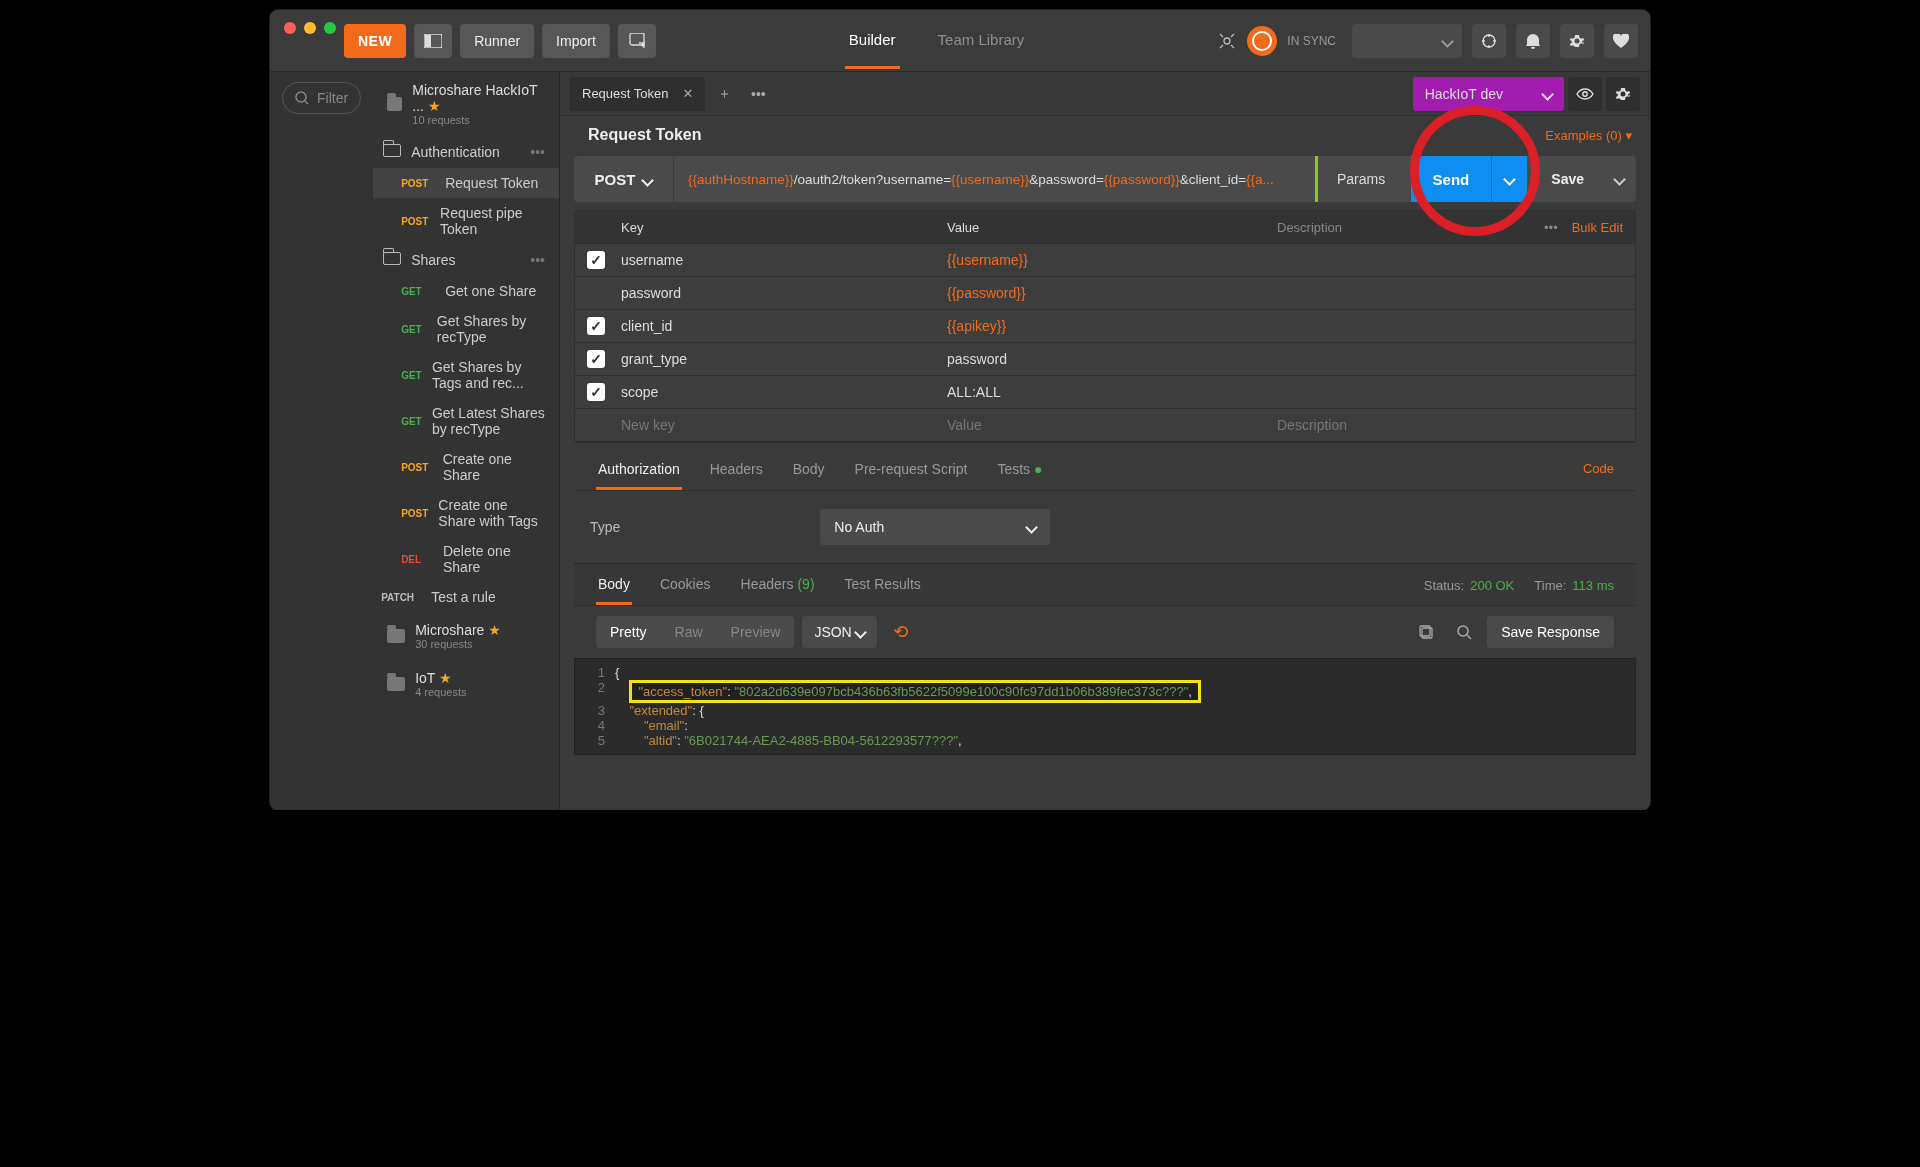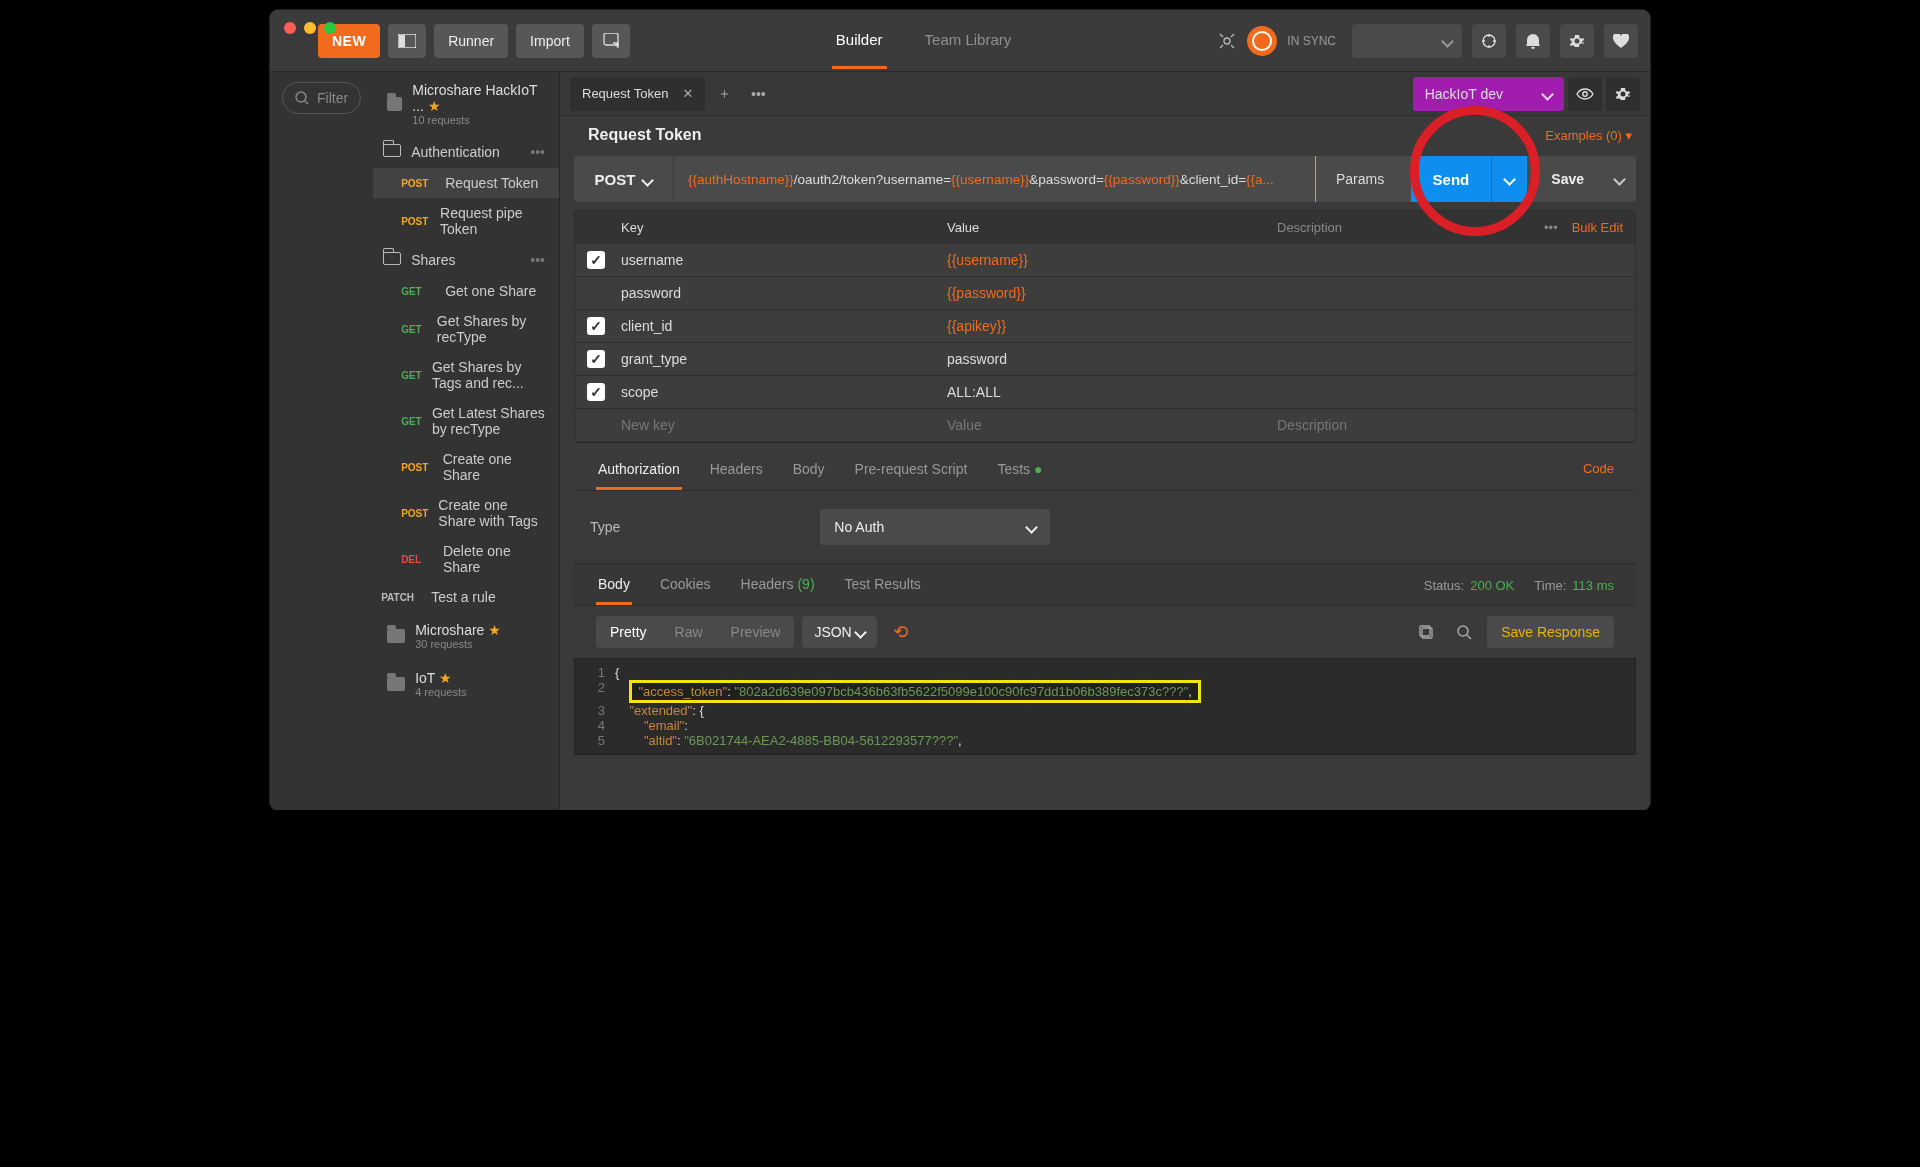--- a/index.html
+++ b/index.html
@@ -4,21 +4,21 @@
 <style>
   * { box-sizing: border-box; margin: 0; padding: 0; font-family: -apple-system, "Helvetica Neue", Arial, sans-serif; }
   body { background:#000; color:#ccc; font-size:14px; }
   .window { width:1380px; height:800px; margin:10px auto 0; background:#363636; border-radius:8px; overflow:hidden; position:relative; box-shadow:0 0 0 1px #222; }
   
   .tl { position:absolute; top:12px; left:14px; display:flex; gap:8px; }
   .tl span { width:12px; height:12px; border-radius:50%; display:block; }
   .tl .r{background:#ff5f57;} .tl .y{background:#febc2e;} .tl .g{background:#28c840;}
   
   .topbar { height:62px; display:flex; align-items:center; padding:0 12px 0 12px; gap:10px; background:#3b3b3b; border-bottom:1px solid #2a2a2a; }
-  .topbar .left { display:flex; gap:8px; align-items:center; margin-left:36px; }
+  .topbar .left { display:flex; gap:8px; align-items:center; margin-left:62px; }
   .btn { background:#575757; color:#eee; border:none; border-radius:4px; height:34px; padding:0 14px; font-size:14px; display:flex; align-items:center; justify-content:center; cursor:pointer; }
   .btn.new { background:#f26b1d; font-weight:700; letter-spacing:.5px; color:#fff; }
   .btn.icon { width:38px; padding:0; }
   .topbar .center { flex:1; display:flex; justify-content:center; gap:34px; }
   .tabTop { color:#8f8f8f; font-size:15px; padding:18px 4px; cursor:pointer; }
   .tabTop.active { color:#fff; border-bottom:3px solid #f26b1d; }
   .topbar .right { display:flex; align-items:center; gap:10px; }
   .avatar { width:30px; height:30px; border-radius:50%; background:#f26b1d; display:flex; align-items:center; justify-content:center; }
   .avatar span{width:20px;height:20px;border:2px solid #fff;border-radius:50%;display:block;position:relative;}
   .syncTxt{color:#9a9a9a;font-size:12px;margin-right:6px;}
@@ -62,21 +62,21 @@
   .titleRow{display:flex;align-items:center;padding:10px 18px 4px;gap:10px;}
   .titleRow .caret{color:#888;}
   .titleRow h2{font-size:16px;font-weight:600;color:#eee;}
   .titleRow .sp{flex:1;}
   .examples{color:#f26b1d;font-size:13px;cursor:pointer;}
   
   .urlRow{display:flex;align-items:stretch;margin:8px 14px;background:#4a4a4a;border-radius:4px;height:46px;position:relative;}
   .methodDD{width:100px;display:flex;align-items:center;justify-content:center;gap:8px;color:#eee;font-weight:600;font-size:15px;border-right:1px solid #3a3a3a;cursor:pointer;}
   .urlInput{flex:1;display:flex;align-items:center;padding:16px 14px;font-family:ui-monospace,Menlo,monospace;font-size:13.5px;overflow:hidden;white-space:nowrap;}
   .urlInput .var{color:#f26b1d;} .urlInput .txt{color:#ddd;}
-  .paramsBtn{width:90px;display:flex;align-items:center;justify-content:center;color:#ddd;border-left:1px solid #84cc16;cursor:pointer;}
+  .paramsBtn{width:90px;display:flex;align-items:center;justify-content:center;color:#ddd;border-left:3px solid #84cc16;cursor:pointer;}
   .sendGrp{display:flex;margin-left:6px;}
   .sendBtn{background:#0d8ef0;color:#fff;font-weight:600;padding:0 22px;display:flex;align-items:center;border:none;cursor:pointer;font-size:15px;}
   .sendDD{background:#0d8ef0;width:36px;display:flex;align-items:center;justify-content:center;border-left:1px solid rgba(0,0,0,.2);cursor:pointer;}
   .saveGrp{display:flex;margin-left:6px;}
   .saveBtn{color:#eee;padding:0 18px;display:flex;align-items:center;font-weight:600;}
   .saveDD{width:34px;display:flex;align-items:center;justify-content:center;color:#ccc;}
   
   .redCircle{position:absolute;width:130px;height:130px;border:9px solid #db1f27;border-radius:50%;pointer-events:none;}
   
   .paramsTable{margin:0 14px;border:1px solid #2e2e2e;border-radius:3px;}
@@ -111,21 +111,21 @@
   .respMeta{color:#999;font-size:13px;display:flex;gap:6px;align-items:center;padding-bottom:10px;}
   .respMeta .ok{color:#4caf50;} .respMeta .ms{color:#4caf50;}
   .respTools{display:flex;align-items:center;gap:8px;padding:10px 22px;margin:0 14px;}
   .pill{background:#4a4a4a;border-radius:4px;height:32px;display:flex;align-items:center;}
   .pill span{padding:0 14px;color:#888;cursor:pointer;}
   .pill span.active{color:#fff;}
   .jsonDD{background:#4a4a4a;height:32px;border-radius:4px;display:flex;align-items:center;padding:0 12px;gap:4px;color:#eee;cursor:pointer;}
   .wrapIcon{width:32px;height:32px;border-radius:4px;display:flex;align-items:center;justify-content:center;color:#f26b1d;cursor:pointer;font-size:18px;}
   .respTools .sp{flex:1;}
   .respTools .ri{width:30px;height:30px;display:flex;align-items:center;justify-content:center;color:#999;cursor:pointer;}
-  .saveResp{background:#4a4a4a;height:32px;border-radius:4px;padding:0 14px;display:flex;align-items:center;color:#eab308;cursor:pointer;}
+  .saveResp{background:#4a4a4a;height:32px;border-radius:4px;padding:0 14px;display:flex;align-items:center;color:#ffffff;cursor:pointer;}
   .codeArea{margin:0 14px;background:#2b2b2b;border:1px solid #222;padding:6px 0;font-family:ui-monospace,Menlo,monospace;font-size:13px;overflow:hidden;}
   .codeLine{display:flex;}
   .gut{width:40px;text-align:right;padding-right:10px;color:#777;user-select:none;}
   .code{flex:1;white-space:pre;color:#ddd;}
   .code .k{color:#c38a3a;} .code .s{color:#6a9955;}
   .hlBox{border:3px solid #f2e40c;padding:1px 6px;display:inline-block;background:rgba(0,0,0,.25);}
   .chev::after{content:"";display:inline-block;width:7px;height:7px;border-right:2px solid currentColor;border-bottom:2px solid currentColor;transform:rotate(45deg);margin-top:-4px;}
   .chevR::after{transform:rotate(-45deg);margin-top:0;}
   svg{display:block;}
 </style>

